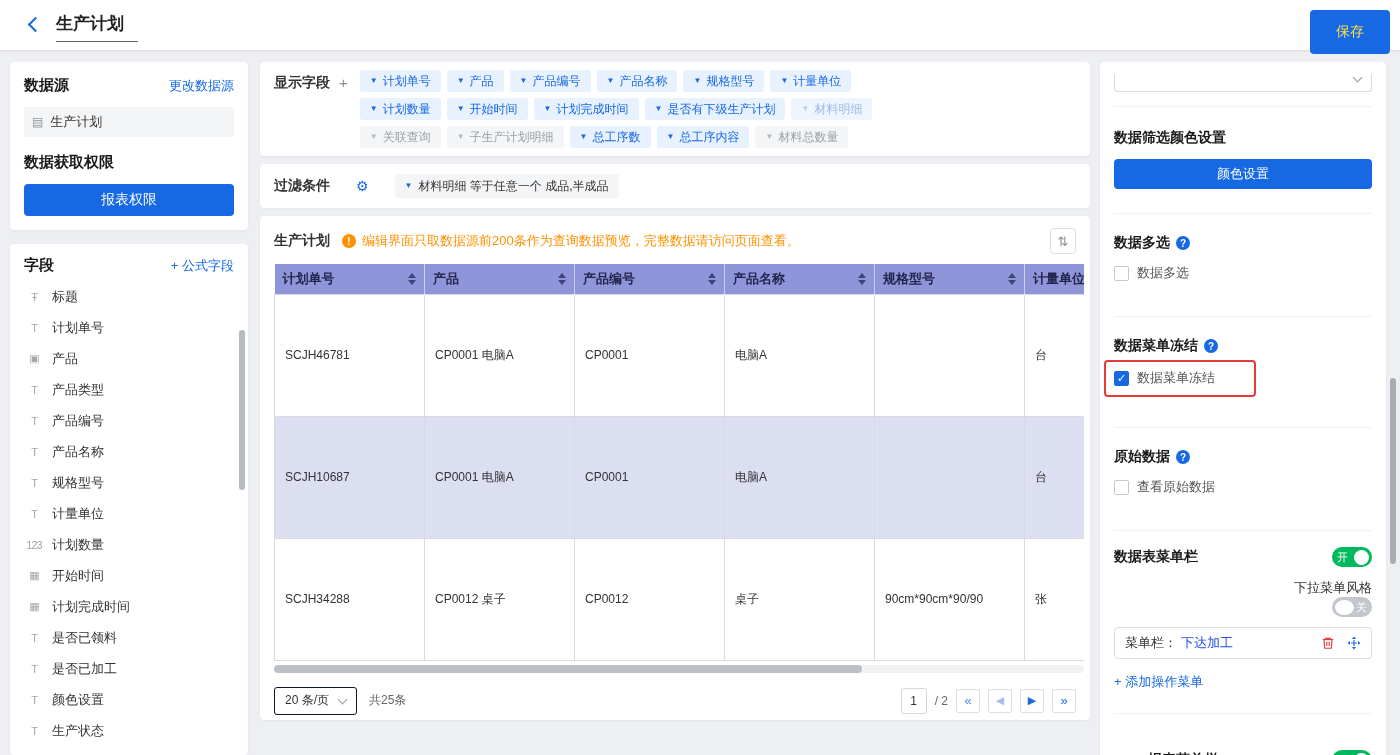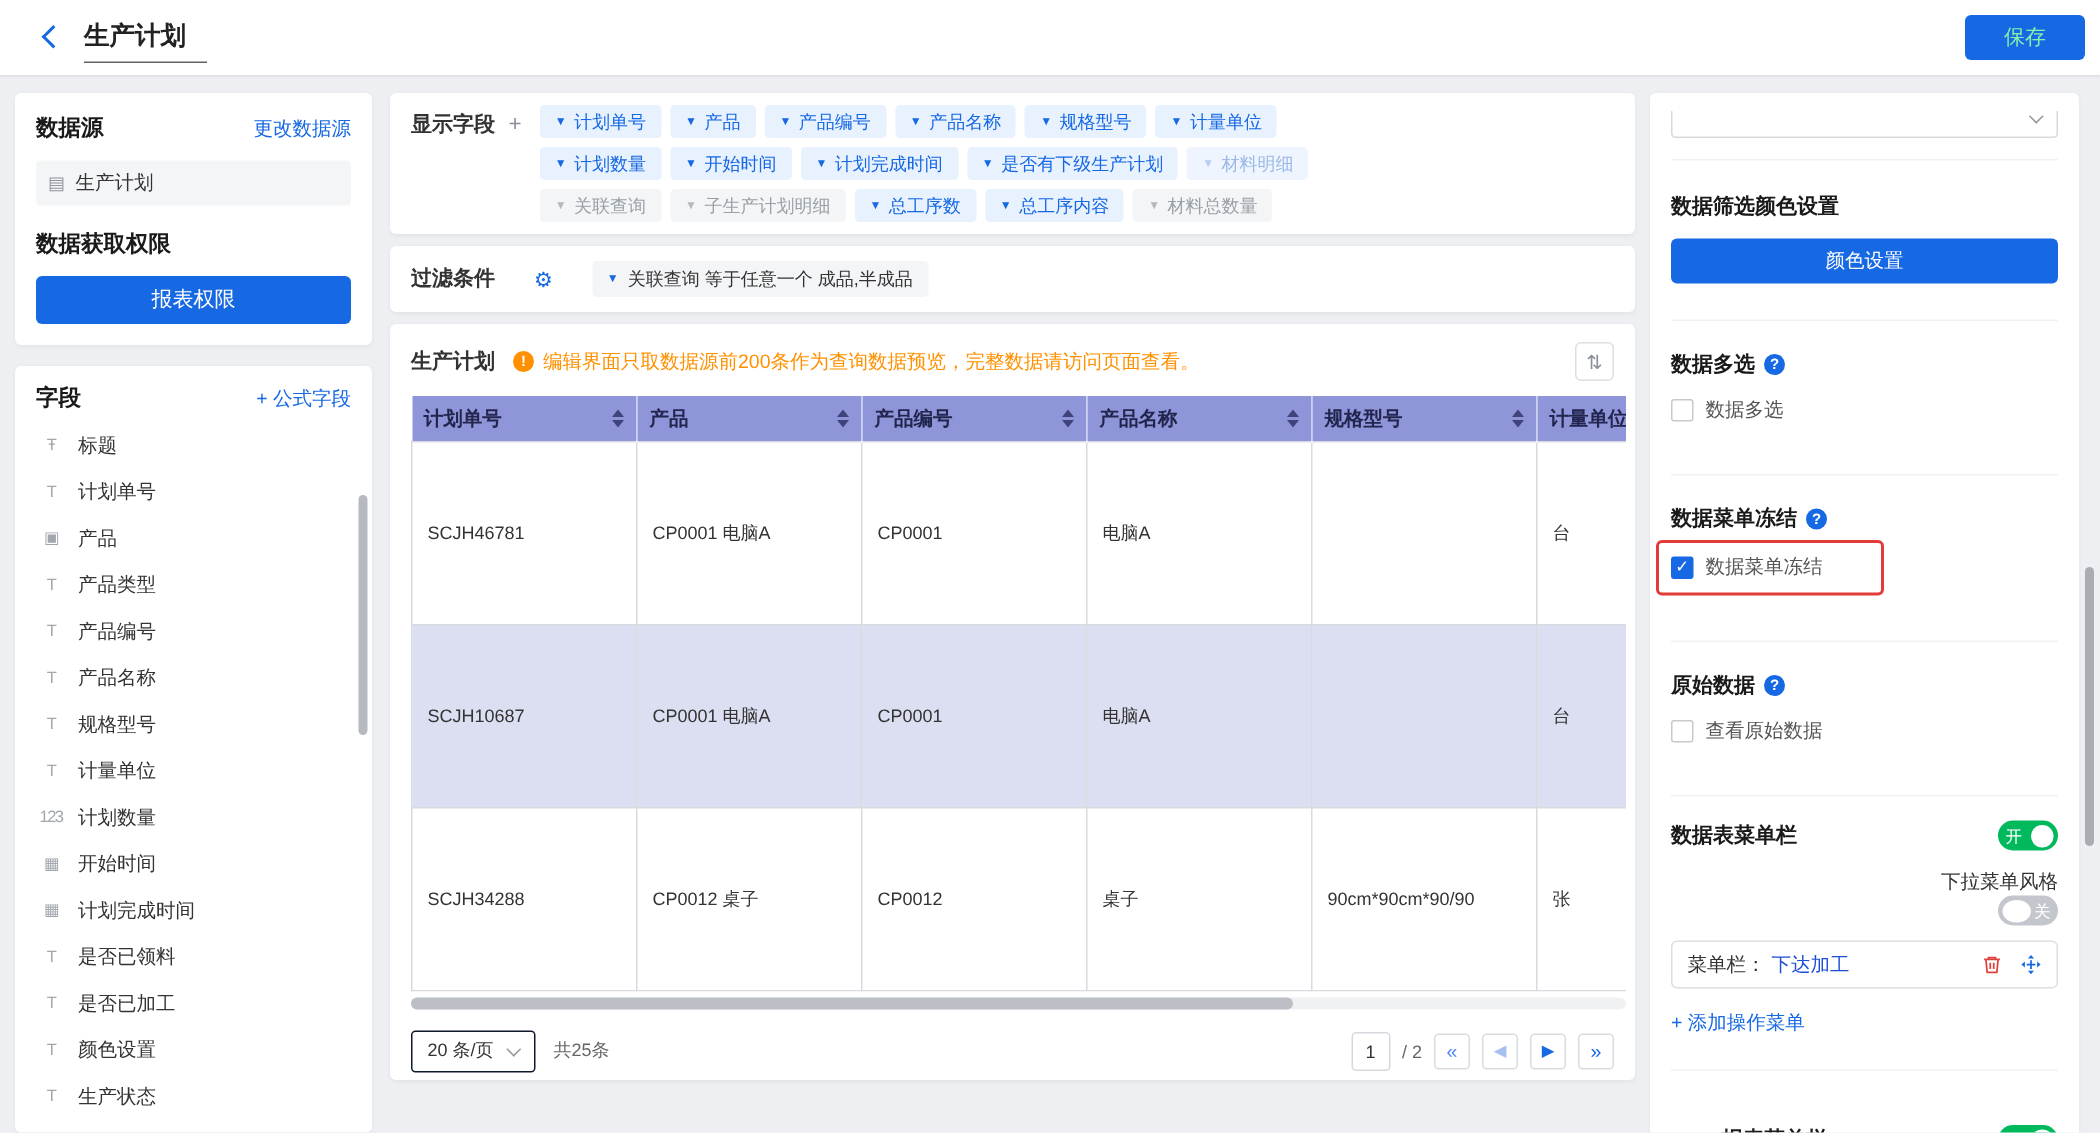--- a/index.html
+++ b/index.html
@@ -11,22 +11,22 @@
   }
   .card { background:#fff; border-radius:4px; box-shadow:0 1px 3px rgba(0,0,0,.05); }
 
   
   .topbar { position:absolute; left:0; top:0; width:1400px; height:50px; background:#fff;
             box-shadow:0 1px 2px rgba(0,0,0,.08); z-index:6; }
   .back-chev { position:absolute; left:30px; top:19px; width:11px; height:11px;
                border-left:2px solid #1668e3; border-bottom:2px solid #1668e3; transform:rotate(45deg); }
   .page-title { position:absolute; left:56px; top:12px; font-size:17px; font-weight:bold; color:#222;
                 border-bottom:1px solid #5f6368; padding:0 14px 6px 0; }
-  .save-btn { position:absolute; right:10px; top:10px; width:80px; height:30px; background:#1668e3;
-              color:#86efac; font-size:14px; border:none; border-radius:4px;
+  .save-btn { position:absolute; right:10px; top:10px; width:80px; height:44px; background:#1668e3;
+              color:#fde047; font-size:14px; border:none; border-radius:4px;
               display:flex; align-items:center; justify-content:center; cursor:pointer; }
 
   
   .ds-card { position:absolute; left:10px; top:62px; width:238px; padding:14px; }
   .panel-head { display:flex; align-items:center; justify-content:space-between; }
   .panel-title { font-size:15px; font-weight:bold; color:#1a1a1a; }
   .blue-link { font-size:13px; color:#1668e3; cursor:pointer; }
   .source-item { margin-top:12px; height:30px; background:#f4f5f7; border-radius:3px;
                  display:flex; align-items:center; gap:7px; padding:0 8px; font-size:13px; cursor:pointer; }
   .form-icon { color:#8f959e; font-size:12px; }
@@ -320,21 +320,21 @@
         </span>
     </div>
   </div>
 </div>
 
 <div class="card filter-card">
   <span class="filter-title">过滤条件</span>
   <span class="gear">⚙</span>
   <span class="filter-chip">
     <span class="caret">▼</span>
-    <span>关联查询 等于任意一个 成品,半成品</span>
+    <span>材料明细 等于任意一个 成品,半成品</span>
   </span>
 </div>
 
 <div class="card preview-card">
   <div class="preview-head">
     <span class="preview-title">生产计划</span>
     <span class="warning">
       <span class="warn-icon">!</span>
       <span>编辑界面只取数据源前200条作为查询数据预览，完整数据请访问页面查看。</span>
     </span>

